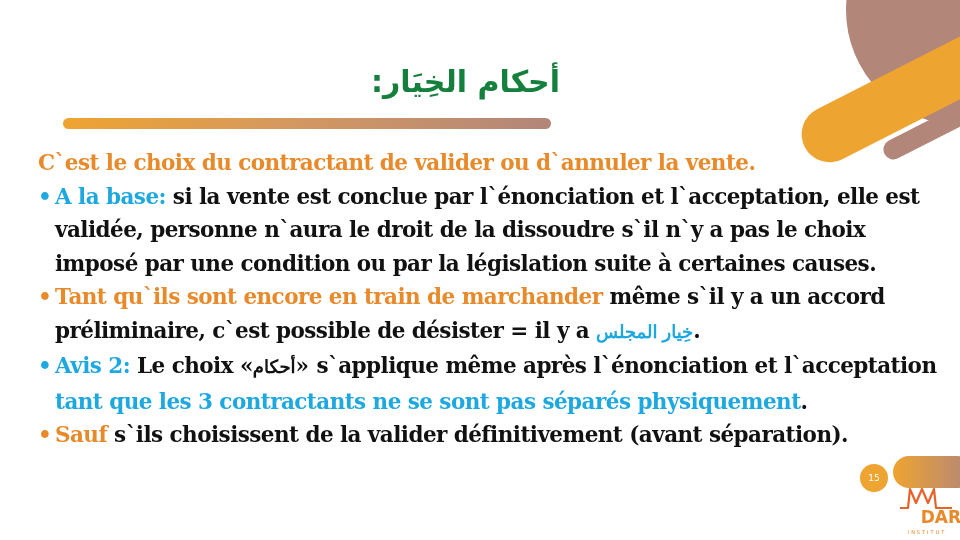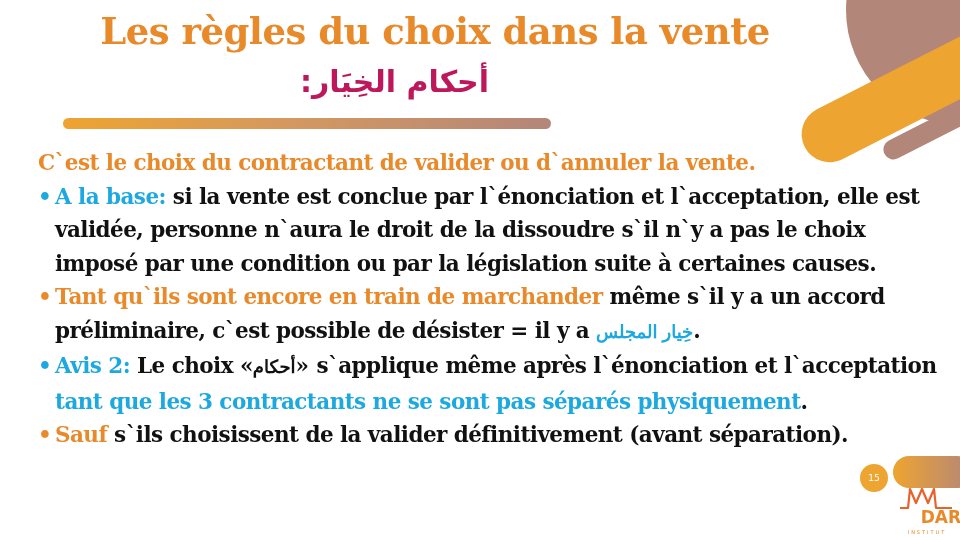--- a/index.html
+++ b/index.html
@@ -10,21 +10,21 @@
   
   .deco-circle { position:absolute; left:846px; top:-105px; width:230px; height:230px; border-radius:50%; background:#b3867a; }
   .deco-bar-orange { position:absolute; left:790px; top:48px; width:300px; height:56px; border-radius:28px;
                      background:#eea430; transform:rotate(-27deg); transform-origin:0 0; }
   .deco-bar-orange { left:792px; top:122px; }
   .deco-bar-brown { position:absolute; left:880px; top:145px; width:160px; height:20px; border-radius:10px;
                     background:#b3867a; transform:rotate(-27deg); transform-origin:0 0; }
 
   .title { position:absolute; left:60px; top:8px; width:750px; text-align:center; color:#e8892a;
            font-family:"DejaVu Serif", serif; font-weight:bold; font-size:37px; line-height:46px; letter-spacing:-0.5px; }
-  .title-ar { position:absolute; left:300px; top:60px; width:260px; text-align:left; color:#be185d;
+  .title-ar { position:absolute; left:300px; top:60px; width:260px; text-align:right; color:#15803d;
               font-family:"DejaVu Sans", sans-serif; font-weight:bold; font-size:30px; line-height:44px; direction:rtl; }
   .underline-bar { position:absolute; left:63px; top:118px; width:488px; height:11px; border-radius:6px;
                    background:linear-gradient(90deg, #eea430 0%, #d5995f 45%, #b3867a 100%); }
 
   .content { position:absolute; left:38px; top:146px; width:910px; font-family:"DejaVu Serif", serif;
              font-weight:bold; font-size:21.5px; line-height:33.5px; color:#111; letter-spacing:-0.55px; }
   .intro { color:#e8892a; }
   .bullet { position:relative; padding-left:17px; }
   .bullet .dot { position:absolute; left:0; top:0; }
   .orange { color:#e8892a; }
@@ -44,21 +44,20 @@
 </style>
 </head>
 <body>
 
 <div class="slide">
 
   <div class="deco-circle"></div>
   <div class="deco-bar-orange"></div>
   <div class="deco-bar-brown"></div>
 
-  <div class="title">Les règles du choix dans la vente</div>
   <div class="title-ar">أحكام الخِيَار:</div>
   <div class="underline-bar"></div>
 
   <div class="content">
     <div class="intro">C`est le choix du contractant de valider ou d`annuler la vente.</div>
 
     <div class="bullet">
       <span class="dot blue">•</span>
       <span class="blue">A la base:</span><span> si la vente est conclue par l`énonciation et l`acceptation, elle est validée, personne n`aura le droit de la dissoudre s`il n`y a pas le choix imposé par une condition ou par la législation suite à certaines causes.</span>
     </div>

